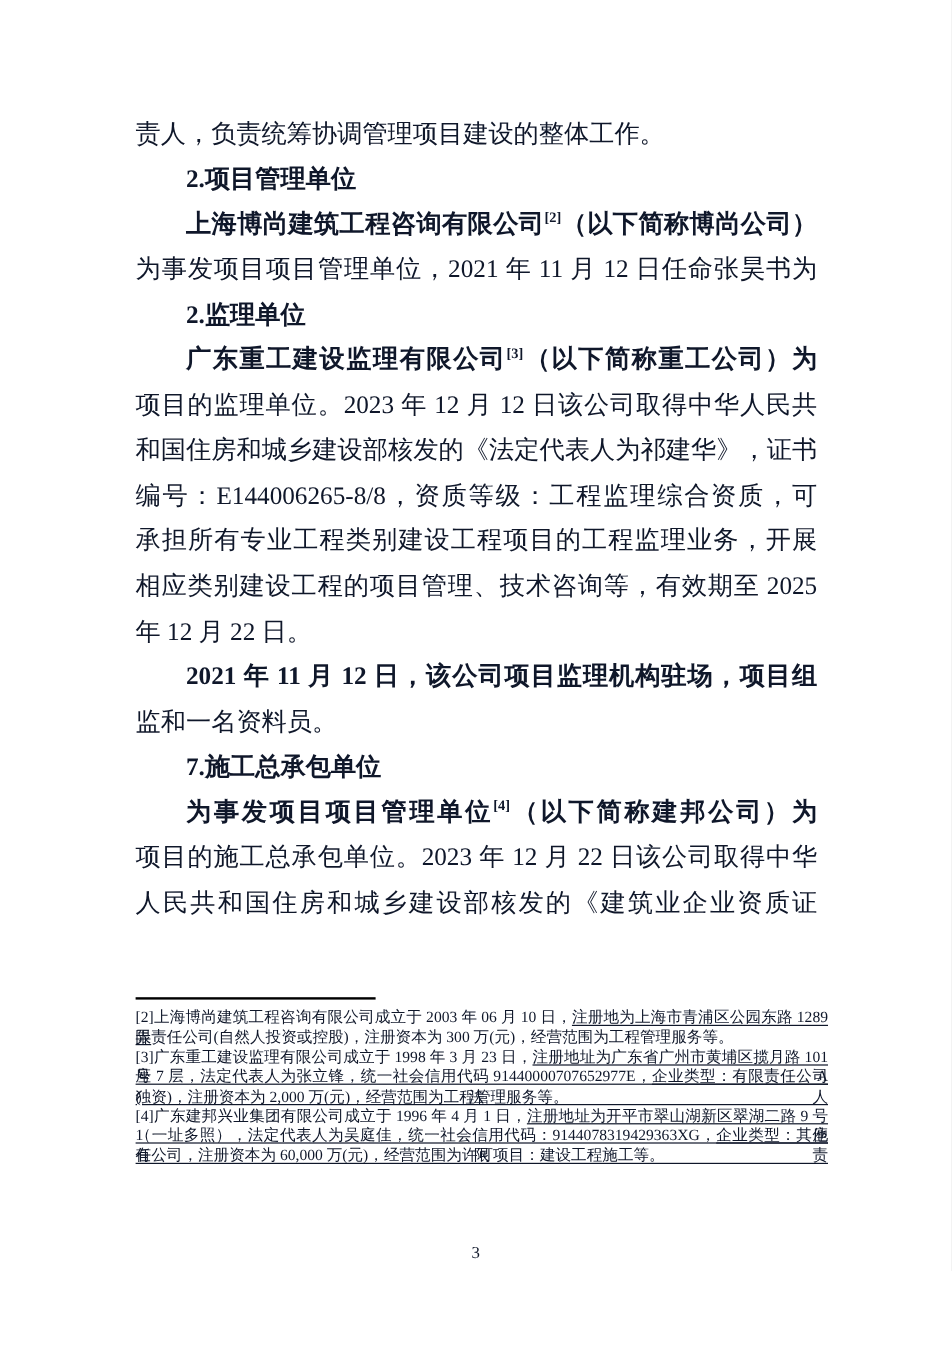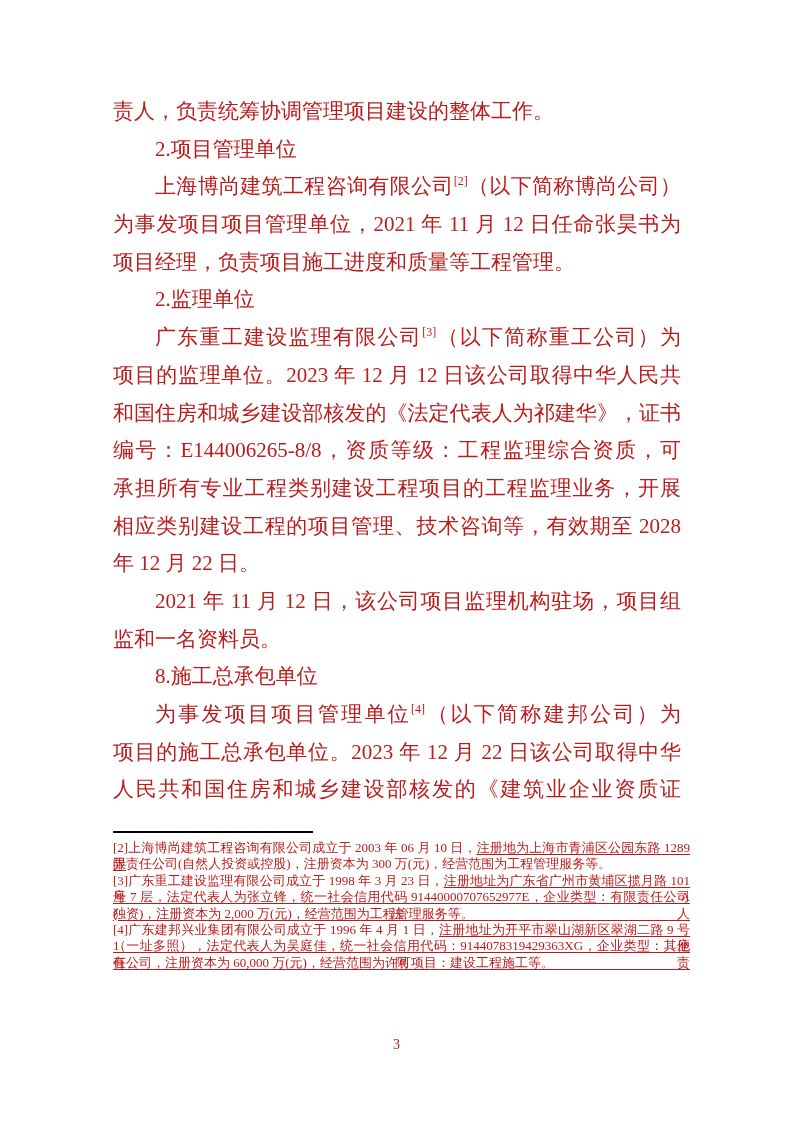--- a/index.html
+++ b/index.html
@@ -2,33 +2,33 @@
 <html><head>
 <meta charset="utf-8">
 <style>
   html,body { margin:0; padding:0; background:#e8e8e8; }
   .page {
     position:relative;
     width:793px; height:1122px;
     margin:0 auto;
     background:#ffffff;
     font-family:"Liberation Serif","DejaVu Serif",serif;
-    color:#b91c1c;
+    color:#0f172a;
     overflow:hidden;
   }
   .body-text {
     position:absolute;
     left:113px; top:93px;
     width:568px;
     font-size:21px;
     line-height:37.7px;
     text-align:left;
   }
   .body-line { height:37.7px; }
-  .body-line.ind { padding-left:42px; }
+  .body-line.ind { padding-left:42px;font-weight:bold; }
   .body-line.just { text-align:justify; text-align-last:justify; }
   .fnref {
     font-size:12px;
     line-height:0;
     vertical-align:super;
     letter-spacing:0;
   }
   .footnote-area {
     position:absolute;
     left:113px; top:831px;
@@ -54,32 +54,31 @@
 </head>
 <body>
 
 <div class="page">
 
   <div class="body-text">
       <div class="body-line"><span>责人，负责统筹协调管理项目建设的整体工作。</span></div>
       <div class="body-line ind"><span>2.项目管理单位</span></div>
       <div class="body-line just ind"><span>上海博尚建筑工程咨询有限公司</span><sup class="fnref">[2]</sup><span>（以下简称博尚公司）</span></div>
       <div class="body-line just"><span>为事发项目项目管理单位，2021 年 11 月 12 日任命张昊书为</span></div>
-      <div class="body-line"><span>项目经理，负责项目施工进度和质量等工程管理。</span></div>
       <div class="body-line ind"><span>2.监理单位</span></div>
       <div class="body-line just ind"><span>广东重工建设监理有限公司</span><sup class="fnref">[3]</sup><span>（以下简称重工公司）为</span></div>
       <div class="body-line just"><span>项目的监理单位。2023 年 12 月 12 日该公司取得中华人民共</span></div>
       <div class="body-line just"><span>和国住房和城乡建设部核发的《法定代表人为祁建华》，证书</span></div>
       <div class="body-line just"><span>编号：E144006265-8/8，资质等级：工程监理综合资质，可</span></div>
       <div class="body-line just"><span>承担所有专业工程类别建设工程项目的工程监理业务，开展</span></div>
-      <div class="body-line just"><span>相应类别建设工程的项目管理、技术咨询等，有效期至 2028</span></div>
+      <div class="body-line just"><span>相应类别建设工程的项目管理、技术咨询等，有效期至 2025</span></div>
       <div class="body-line"><span>年 12 月 22 日。</span></div>
       <div class="body-line just ind"><span>2021 年 11 月 12 日，该公司项目监理机构驻场，项目组</span></div>
       <div class="body-line"><span>监和一名资料员。</span></div>
-      <div class="body-line ind"><span>8.施工总承包单位</span></div>
+      <div class="body-line ind"><span>7.施工总承包单位</span></div>
       <div class="body-line just ind"><span>为事发项目项目管理单位</span><sup class="fnref">[4]</sup><span>（以下简称建邦公司）为</span></div>
       <div class="body-line just"><span>项目的施工总承包单位。2023 年 12 月 22 日该公司取得中华</span></div>
       <div class="body-line just"><span>人民共和国住房和城乡建设部核发的《建筑业企业资质证</span></div>
     </div>
 
   <div class="footnote-area">
     <div class="fn-sep"></div>
     <div>
         <div class="fn-line just"><span>[2]上海博尚建筑工程咨询有限公司成立于 2003 年 06 月 10 日，</span><span class="u">注册地为上海市青浦区公园东路 1289 弄</span></div>
         <div class="fn-line"><span>限责任公司(自然人投资或控股)，注册资本为 300 万(元)，经营范围为工程管理服务等。</span></div>

